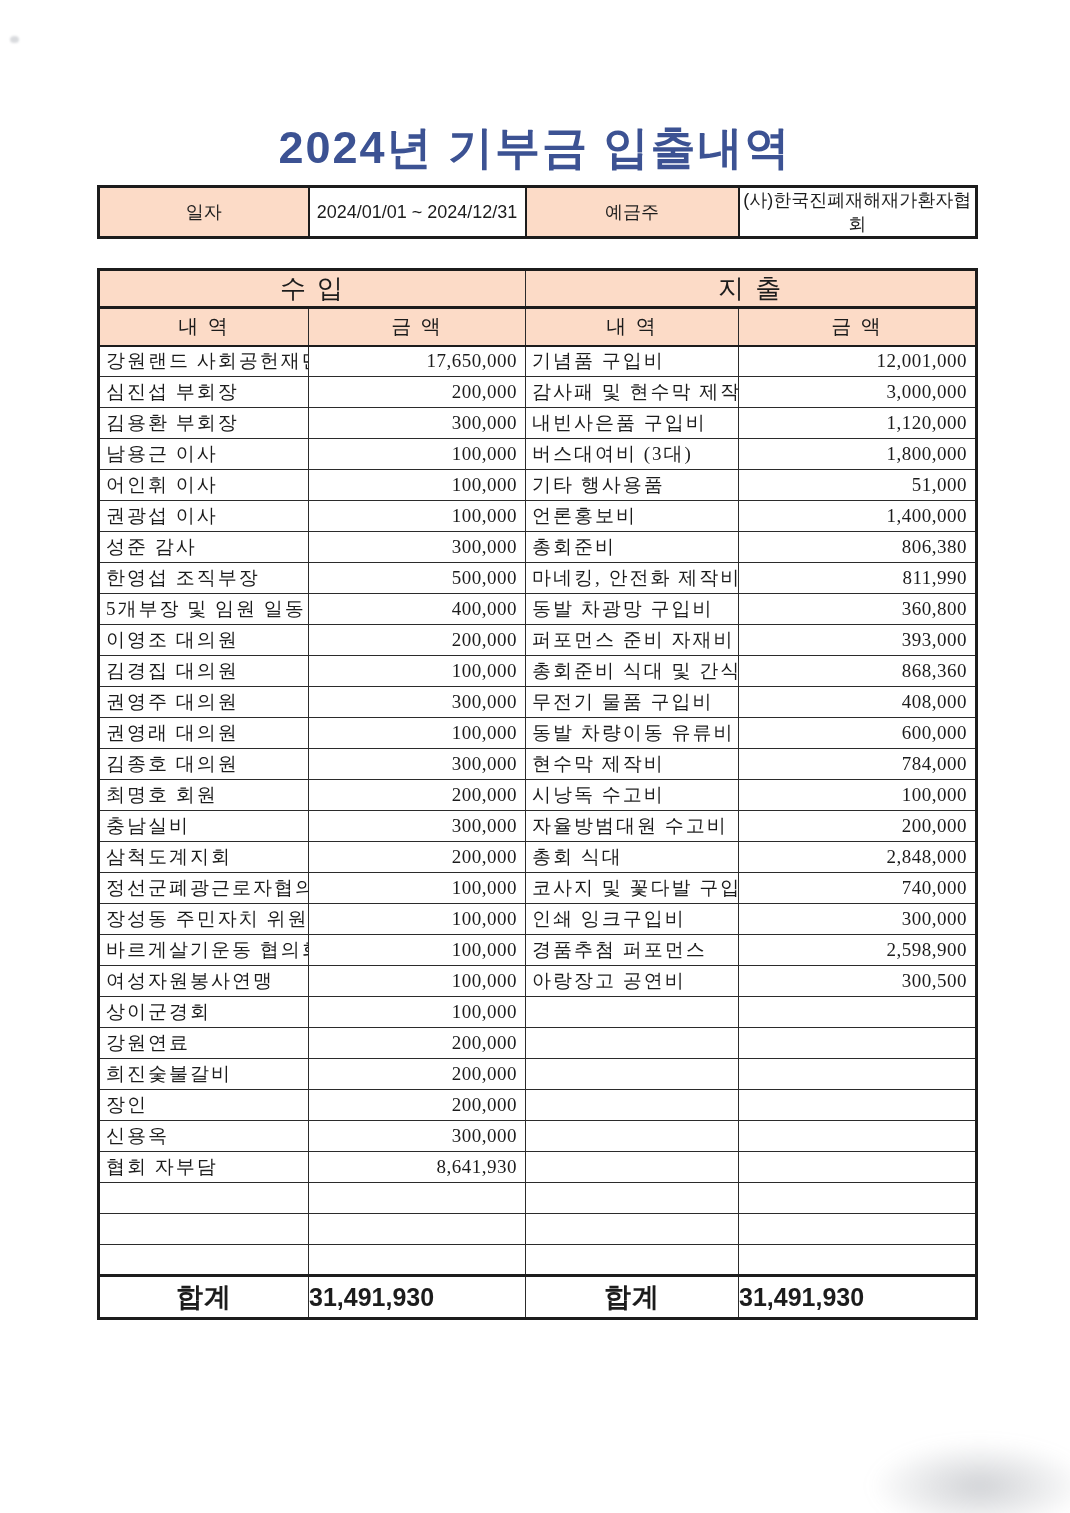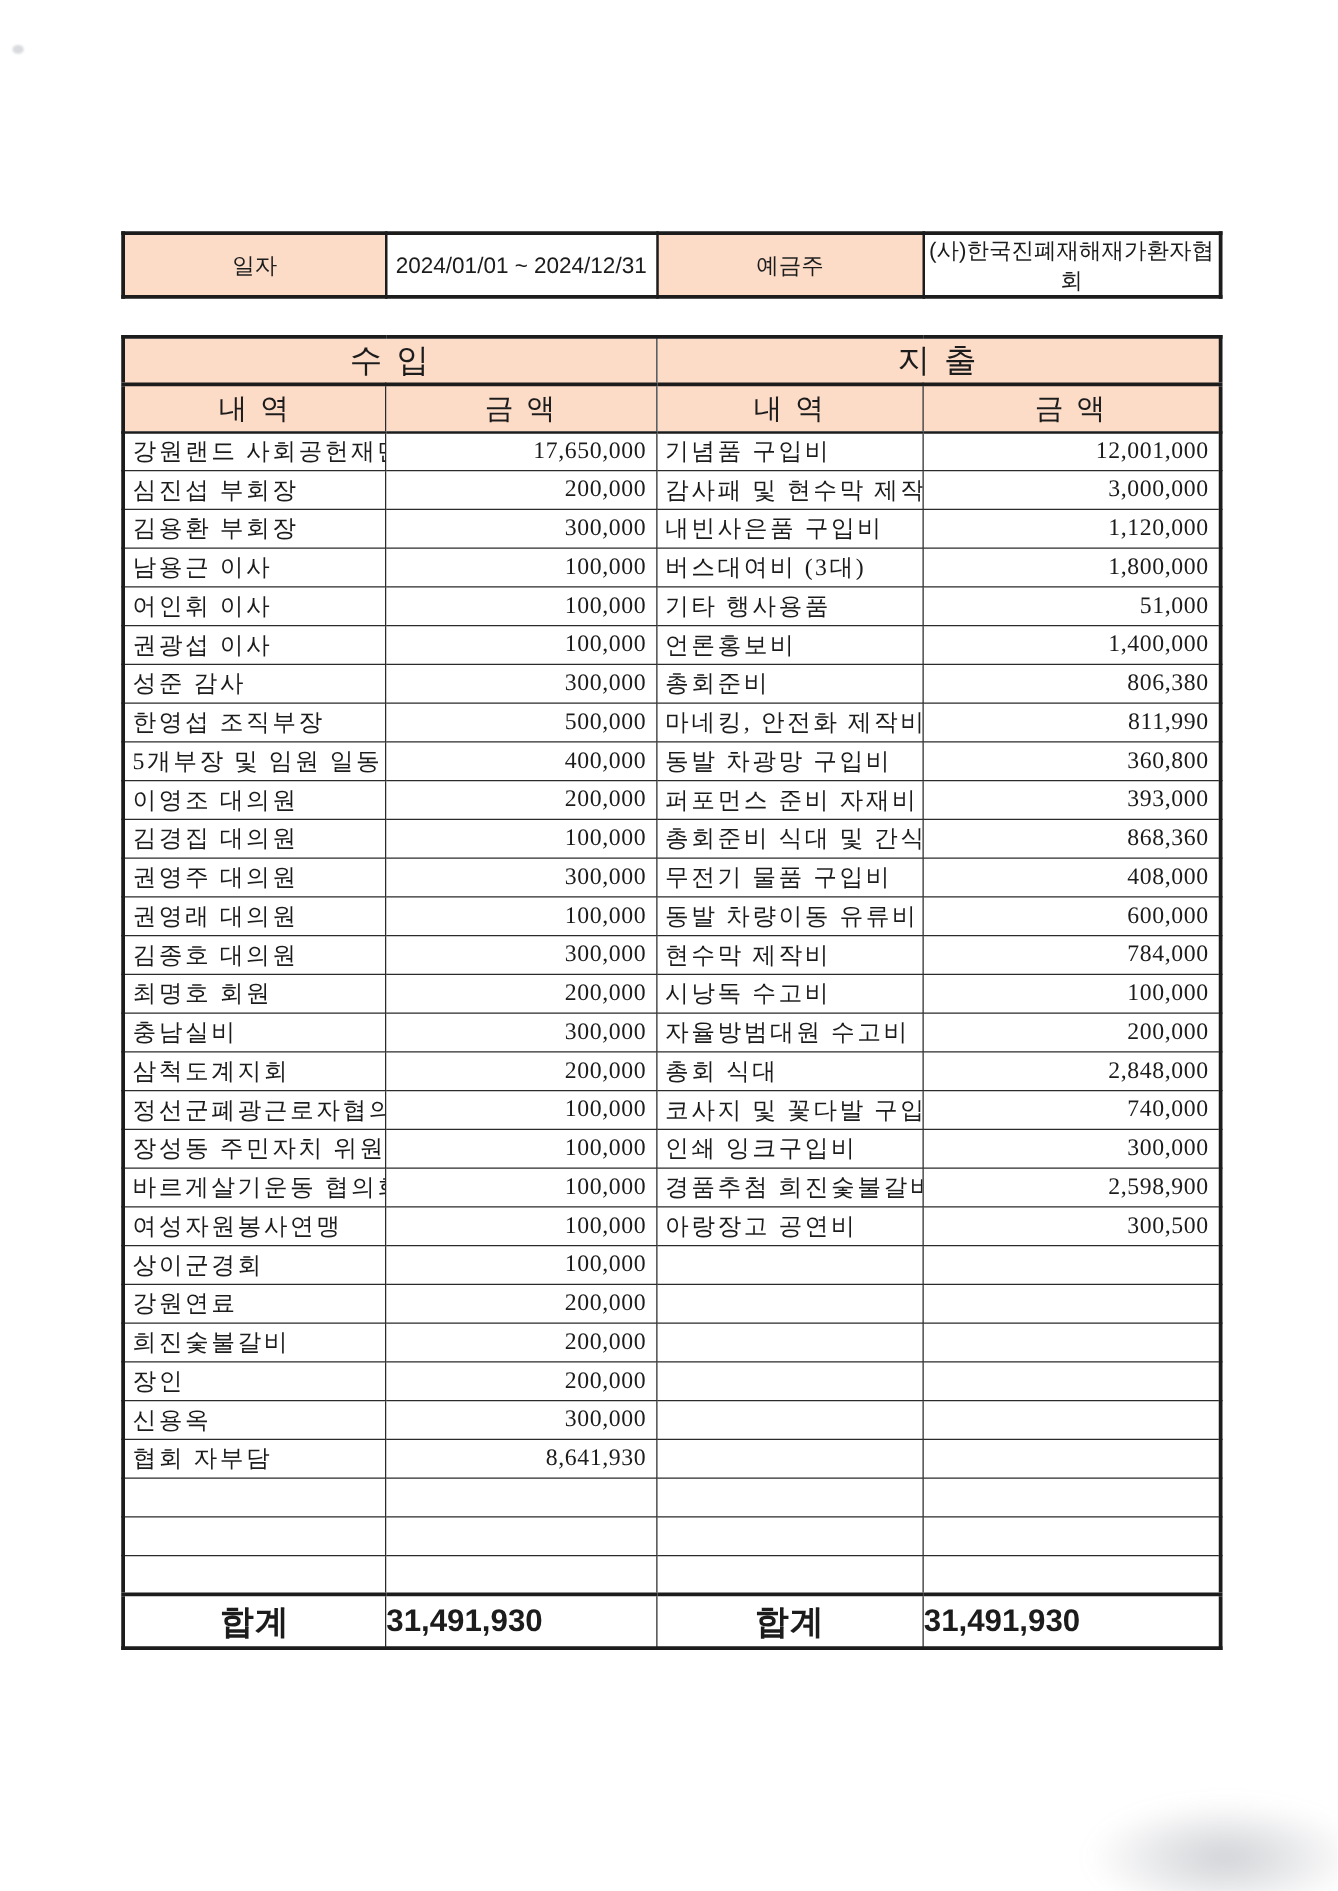--- a/index.html
+++ b/index.html
@@ -52,21 +52,21 @@
   .section-row th {
     background:#fcdbc7;
     height:33px;
     font-size:26px; font-weight:normal;
     letter-spacing:2px;
     border-bottom:3px solid #1c1c1c;
   }
   .cols-row th {
     background:#fcdbc7;
     height:38px;
-    font-size:23px; font-weight:normal;
+    font-size:20px; font-weight:normal;
     letter-spacing:2px;
     border-bottom:2px solid #1c1c1c;
   }
   .main-table tbody td { height:31px; font-family:"Liberation Serif", serif; font-size:19px; }
   .c-desc   { text-align:left;  padding-left:6px;  letter-spacing:2px; }
   .c-amount { text-align:right; padding-right:8px; letter-spacing:0.5px; }
   .mid { border-left:2px solid #1c1c1c; }
   .total-row td {
     height:43px;
     border-top:3px solid #1c1c1c;
@@ -88,20 +88,21 @@
     filter:blur(8px);
   }
 </style>
 </head>
 <body>
 
 <div class="page">
 
   <div class="speck-top-left"></div>
 
+  <h1 class="title">2024년 기부금 입출내역</h1>
 
   <table class="info-table">
     <colgroup>
       <col style="width:210px">
         <col style="width:217px">
         <col style="width:213px">
         <col style="width:238px">
     </colgroup>
     <tbody>
       <tr>
@@ -243,21 +244,21 @@
         </tr>
         <tr>
           <td class="c-desc">장성동 주민자치 위원회</td>
           <td class="c-amount">100,000</td>
           <td class="c-desc mid">인쇄 잉크구입비</td>
           <td class="c-amount">300,000</td>
         </tr>
         <tr>
           <td class="c-desc">바르게살기운동 협의회</td>
           <td class="c-amount">100,000</td>
-          <td class="c-desc mid">경품추첨 희진숯불갈비</td>
+          <td class="c-desc mid">경품추첨 퍼포먼스</td>
           <td class="c-amount">2,598,900</td>
         </tr>
         <tr>
           <td class="c-desc">여성자원봉사연맹</td>
           <td class="c-amount">100,000</td>
           <td class="c-desc mid">아랑장고 공연비</td>
           <td class="c-amount">300,500</td>
         </tr>
         <tr>
           <td class="c-desc">상이군경회</td>

